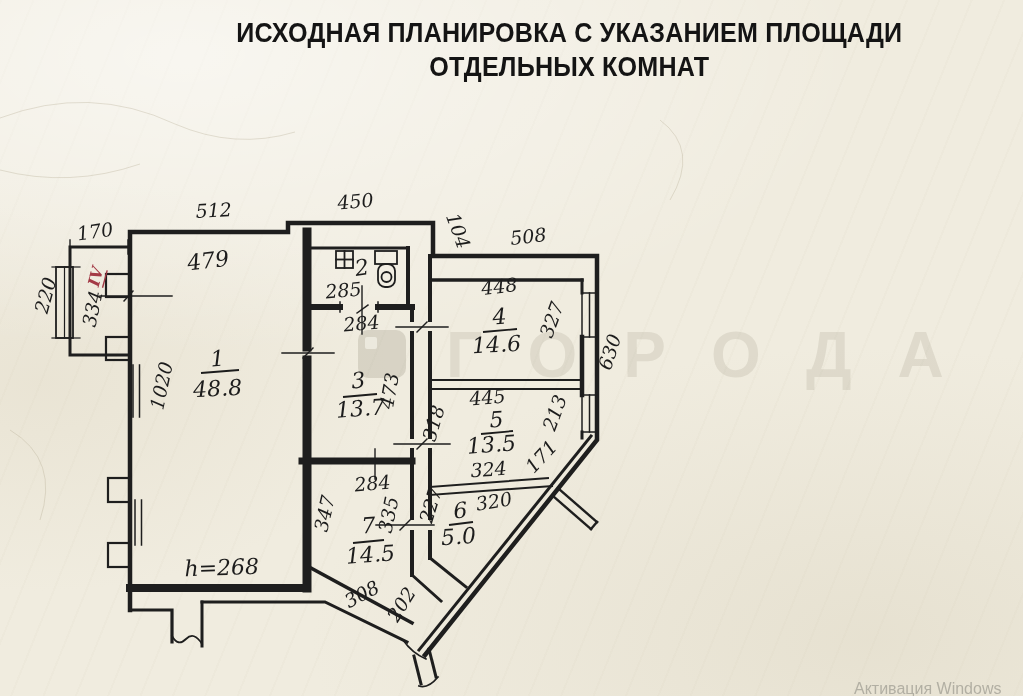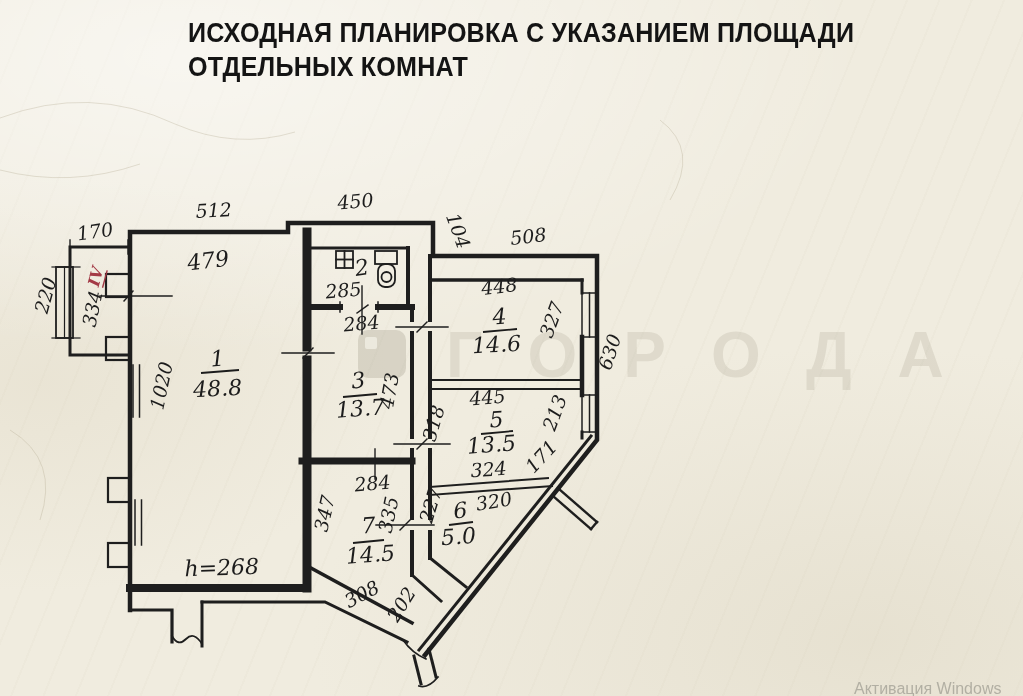--- a/index.html
+++ b/index.html
@@ -5,20 +5,21 @@
   html,body{margin:0;padding:0;}
   body{background:#e6e3d5;font-family:"Liberation Sans",sans-serif;}
   .page{
     position:relative;width:1023px;height:696px;overflow:hidden;
     background-color:#f0ecdf;
     background-image:
       radial-gradient(1100px 480px at 18% 8%, rgba(255,255,255,0.55), rgba(255,255,255,0) 62%),
       radial-gradient(800px 420px at 85% 92%, rgba(206,197,172,0.28), rgba(206,197,172,0) 70%),
       radial-gradient(500px 300px at 4% 55%, rgba(210,200,175,0.22), rgba(210,200,175,0) 70%),
       repeating-linear-gradient(112deg, rgba(188,178,152,0.05) 0 2px, rgba(255,255,255,0) 2px 30px);
+    text-align: center;
   }
   .title{
     position:absolute;left:188px;top:16px;width:820px;
     font-weight:bold;font-size:27px;line-height:1.26;color:#141414;
     transform:scaleX(0.93);transform-origin:left top;letter-spacing:0.2px;
   }
   .wm-text{
     position:absolute;left:446px;top:318px;
     font-size:64px;font-weight:bold;letter-spacing:46px;
     color:rgba(118,110,92,0.14);white-space:nowrap;

